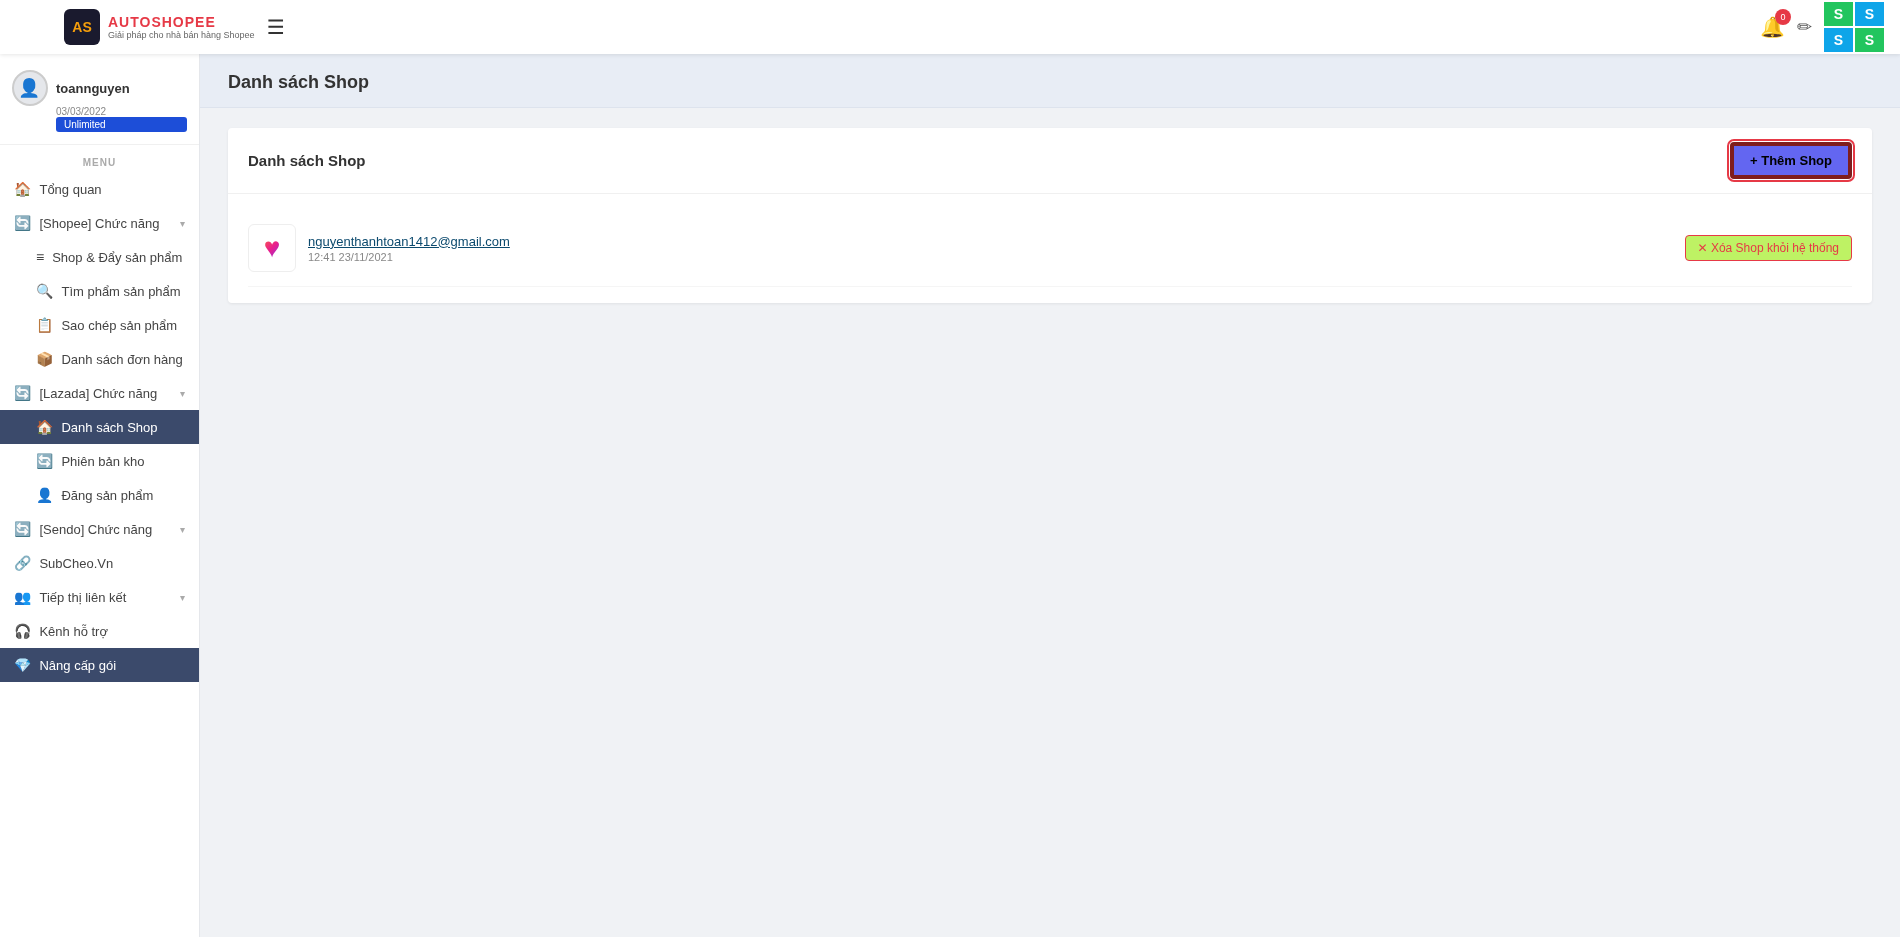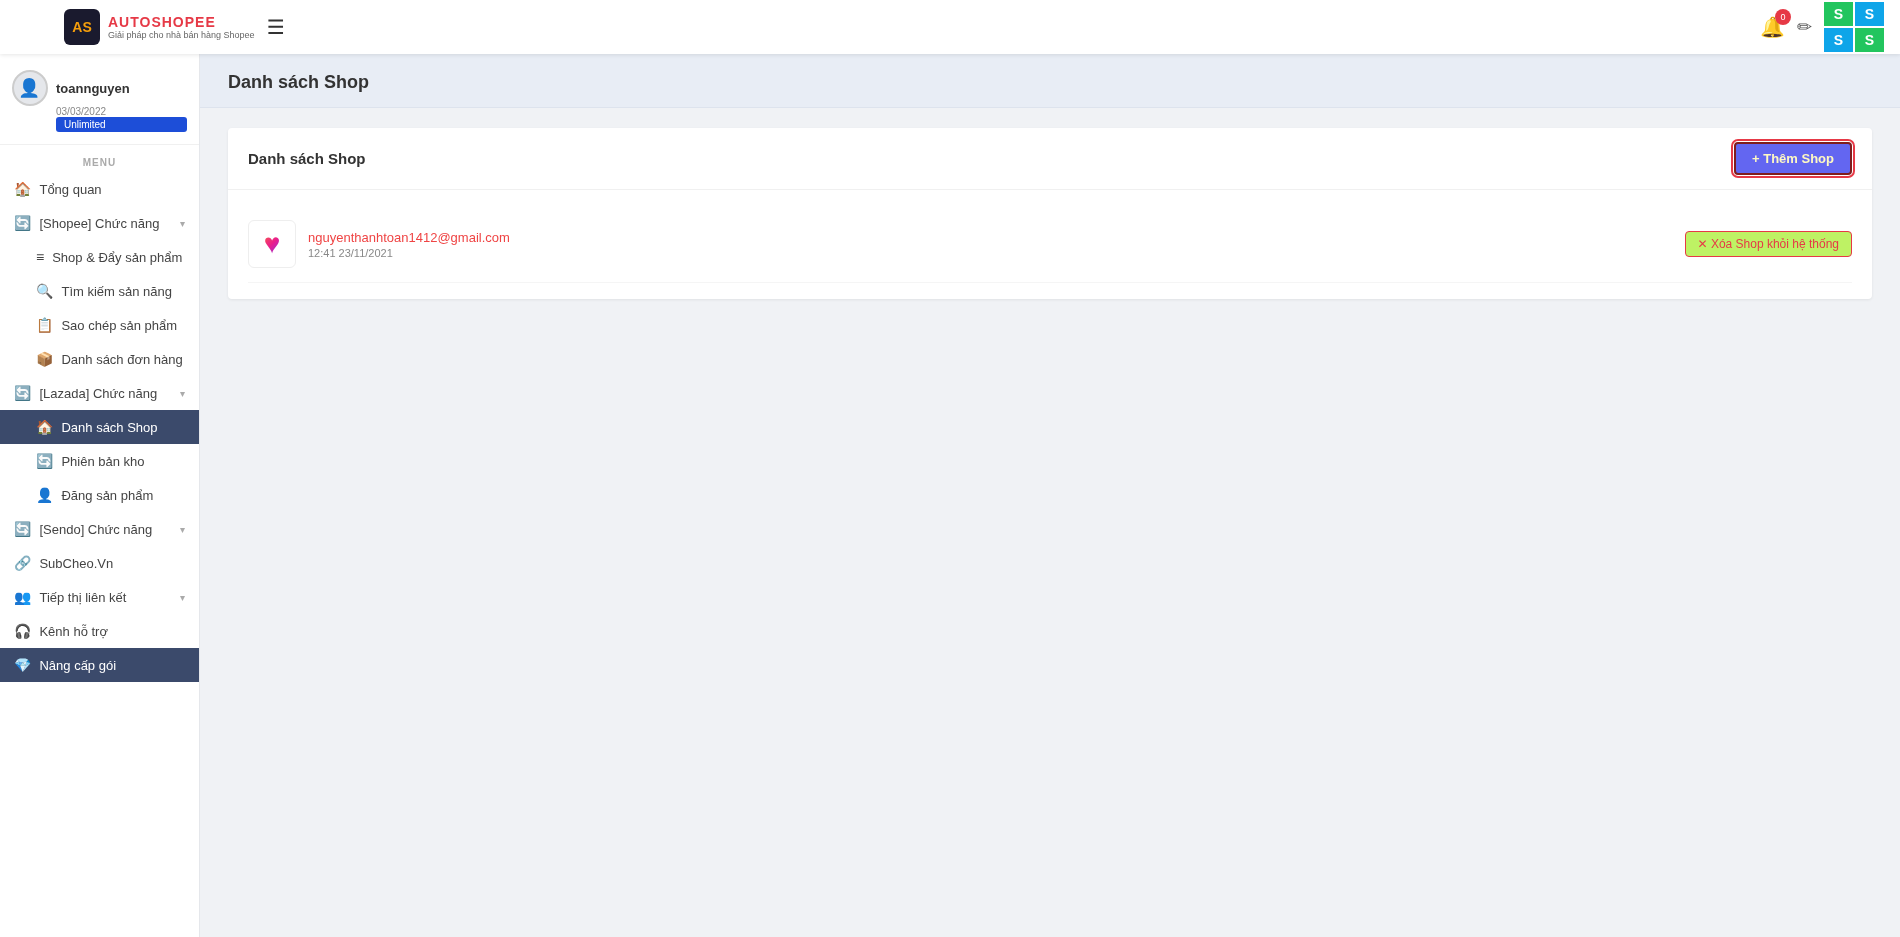--- a/index.html
+++ b/index.html
@@ -132,22 +132,22 @@
     }
     .card-header {
       display: flex; align-items: center; justify-content: space-between;
       padding: 14px 20px;
       border-bottom: 1px solid #f0f0f0;
     }
     .card-title { font-size: 15px; font-weight: bold; color: #333; }
 
     .btn-add-shop {
       background: #6366f1;
-      color: #fef9c3;
-      border: 2px solid #7f1d1d;
+      color: #000000;
+      border: 4px solid #7f1d1d;
       padding: 7px 16px;
       border-radius: 4px;
       cursor: pointer;
       font-size: 13px;
       font-weight: bold;
       outline: 2px solid #e63946;
       outline-offset: 1px;
     }
 
     
@@ -168,21 +168,21 @@
       padding: 4px;
     }
     .lazada-heart {
       font-size: 28px;
       background: linear-gradient(135deg, #ff6b35 0%, #e91e8c 50%, #6b35ff 100%);
       -webkit-background-clip: text;
       -webkit-text-fill-color: transparent;
       background-clip: text;
     }
     .shop-info { flex: 1; }
-    .shop-email { color: #ef4444; font-size: 13px; font-weight: 500; }
+    .shop-email { color: #0c4a6e; font-size: 13px; font-weight: 500; text-decoration: underline; }
     .shop-time { font-size: 11px; color: #888; margin-top: 2px; }
 
     .btn-delete-shop {
       background: #bef264;
       color: #e63946;
       border: 1px solid #e63946;
       padding: 5px 12px;
       border-radius: 4px;
       cursor: pointer;
       font-size: 12px;
@@ -240,21 +240,21 @@
       <span class="item-icon">🔄</span>
       <span class="item-label">[Shopee] Chức năng</span>
       <span class="chevron">▾</span>
     </div>
     <div class="sidebar-item sub">
       <span class="item-icon">≡</span>
       <span class="item-label">Shop &amp; Đẩy sản phẩm</span>
     </div>
     <div class="sidebar-item sub">
       <span class="item-icon">🔍</span>
-      <span class="item-label">Tìm kiếm sản năng</span>
+      <span class="item-label">Tìm phẩm sản phẩm</span>
     </div>
     <div class="sidebar-item sub">
       <span class="item-icon">📋</span>
       <span class="item-label">Sao chép sản phẩm</span>
     </div>
     <div class="sidebar-item sub">
       <span class="item-icon">📦</span>
       <span class="item-label">Danh sách đơn hàng</span>
     </div>
     <div class="sidebar-item">

